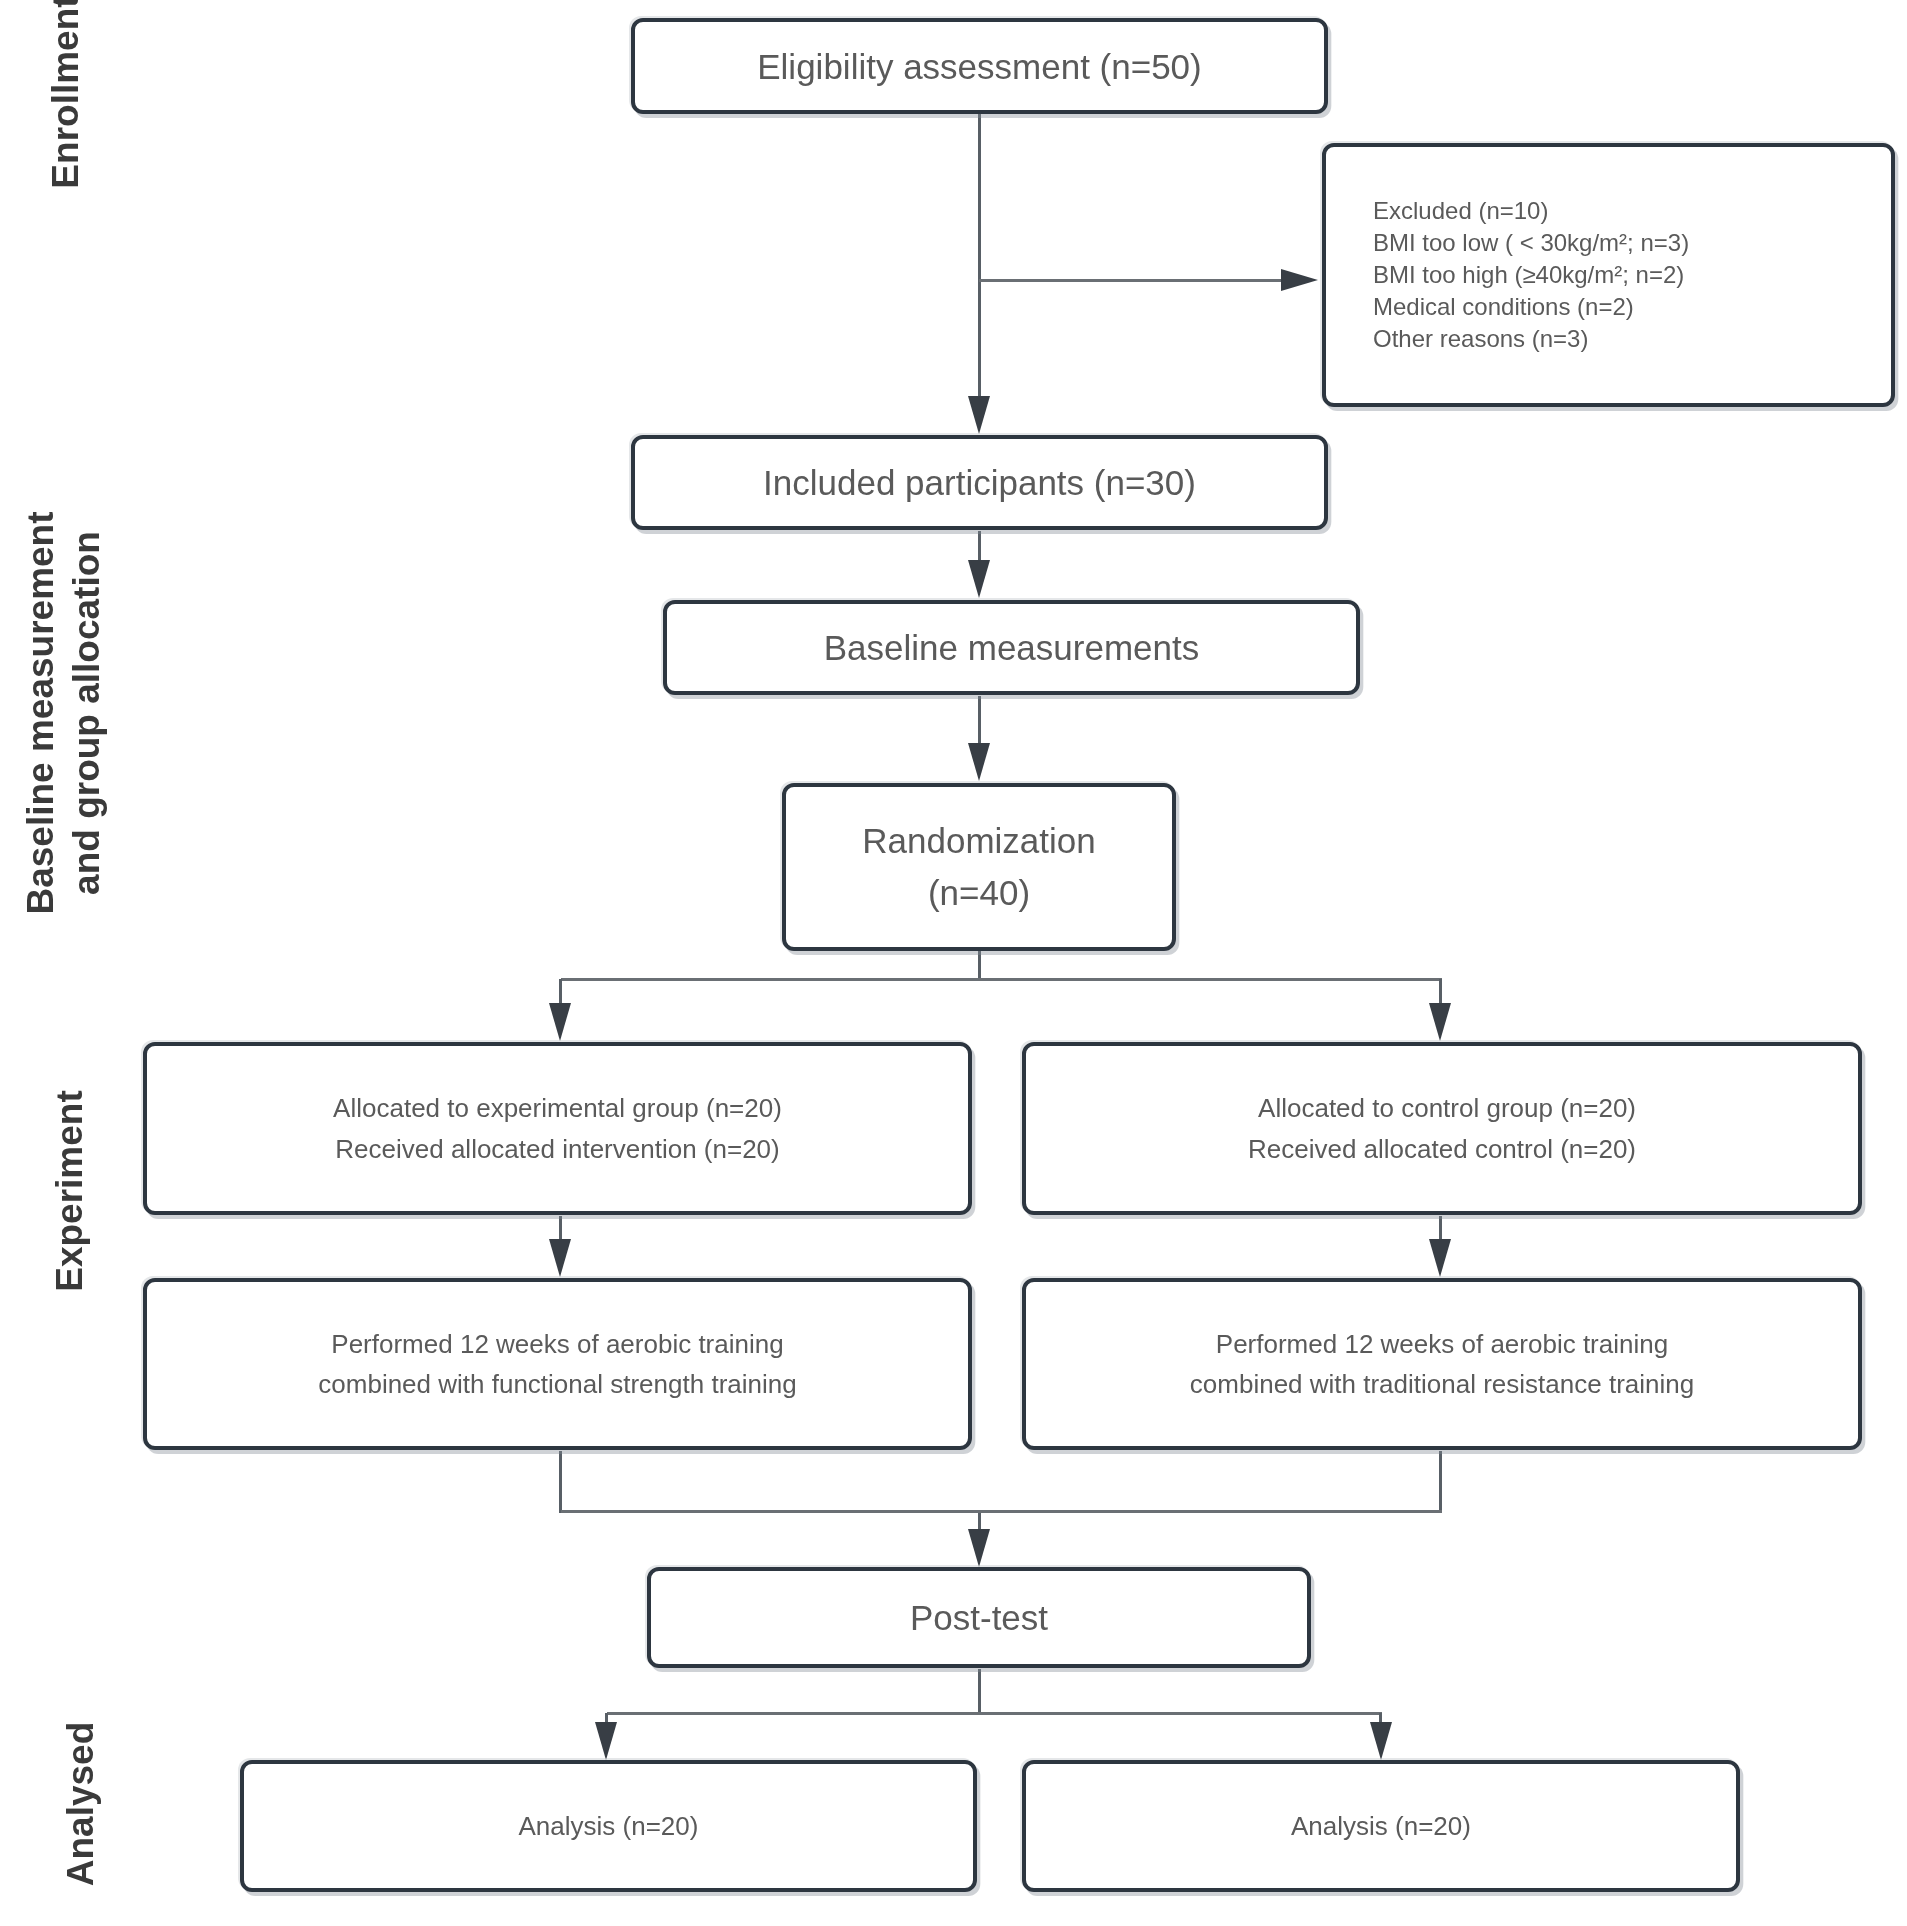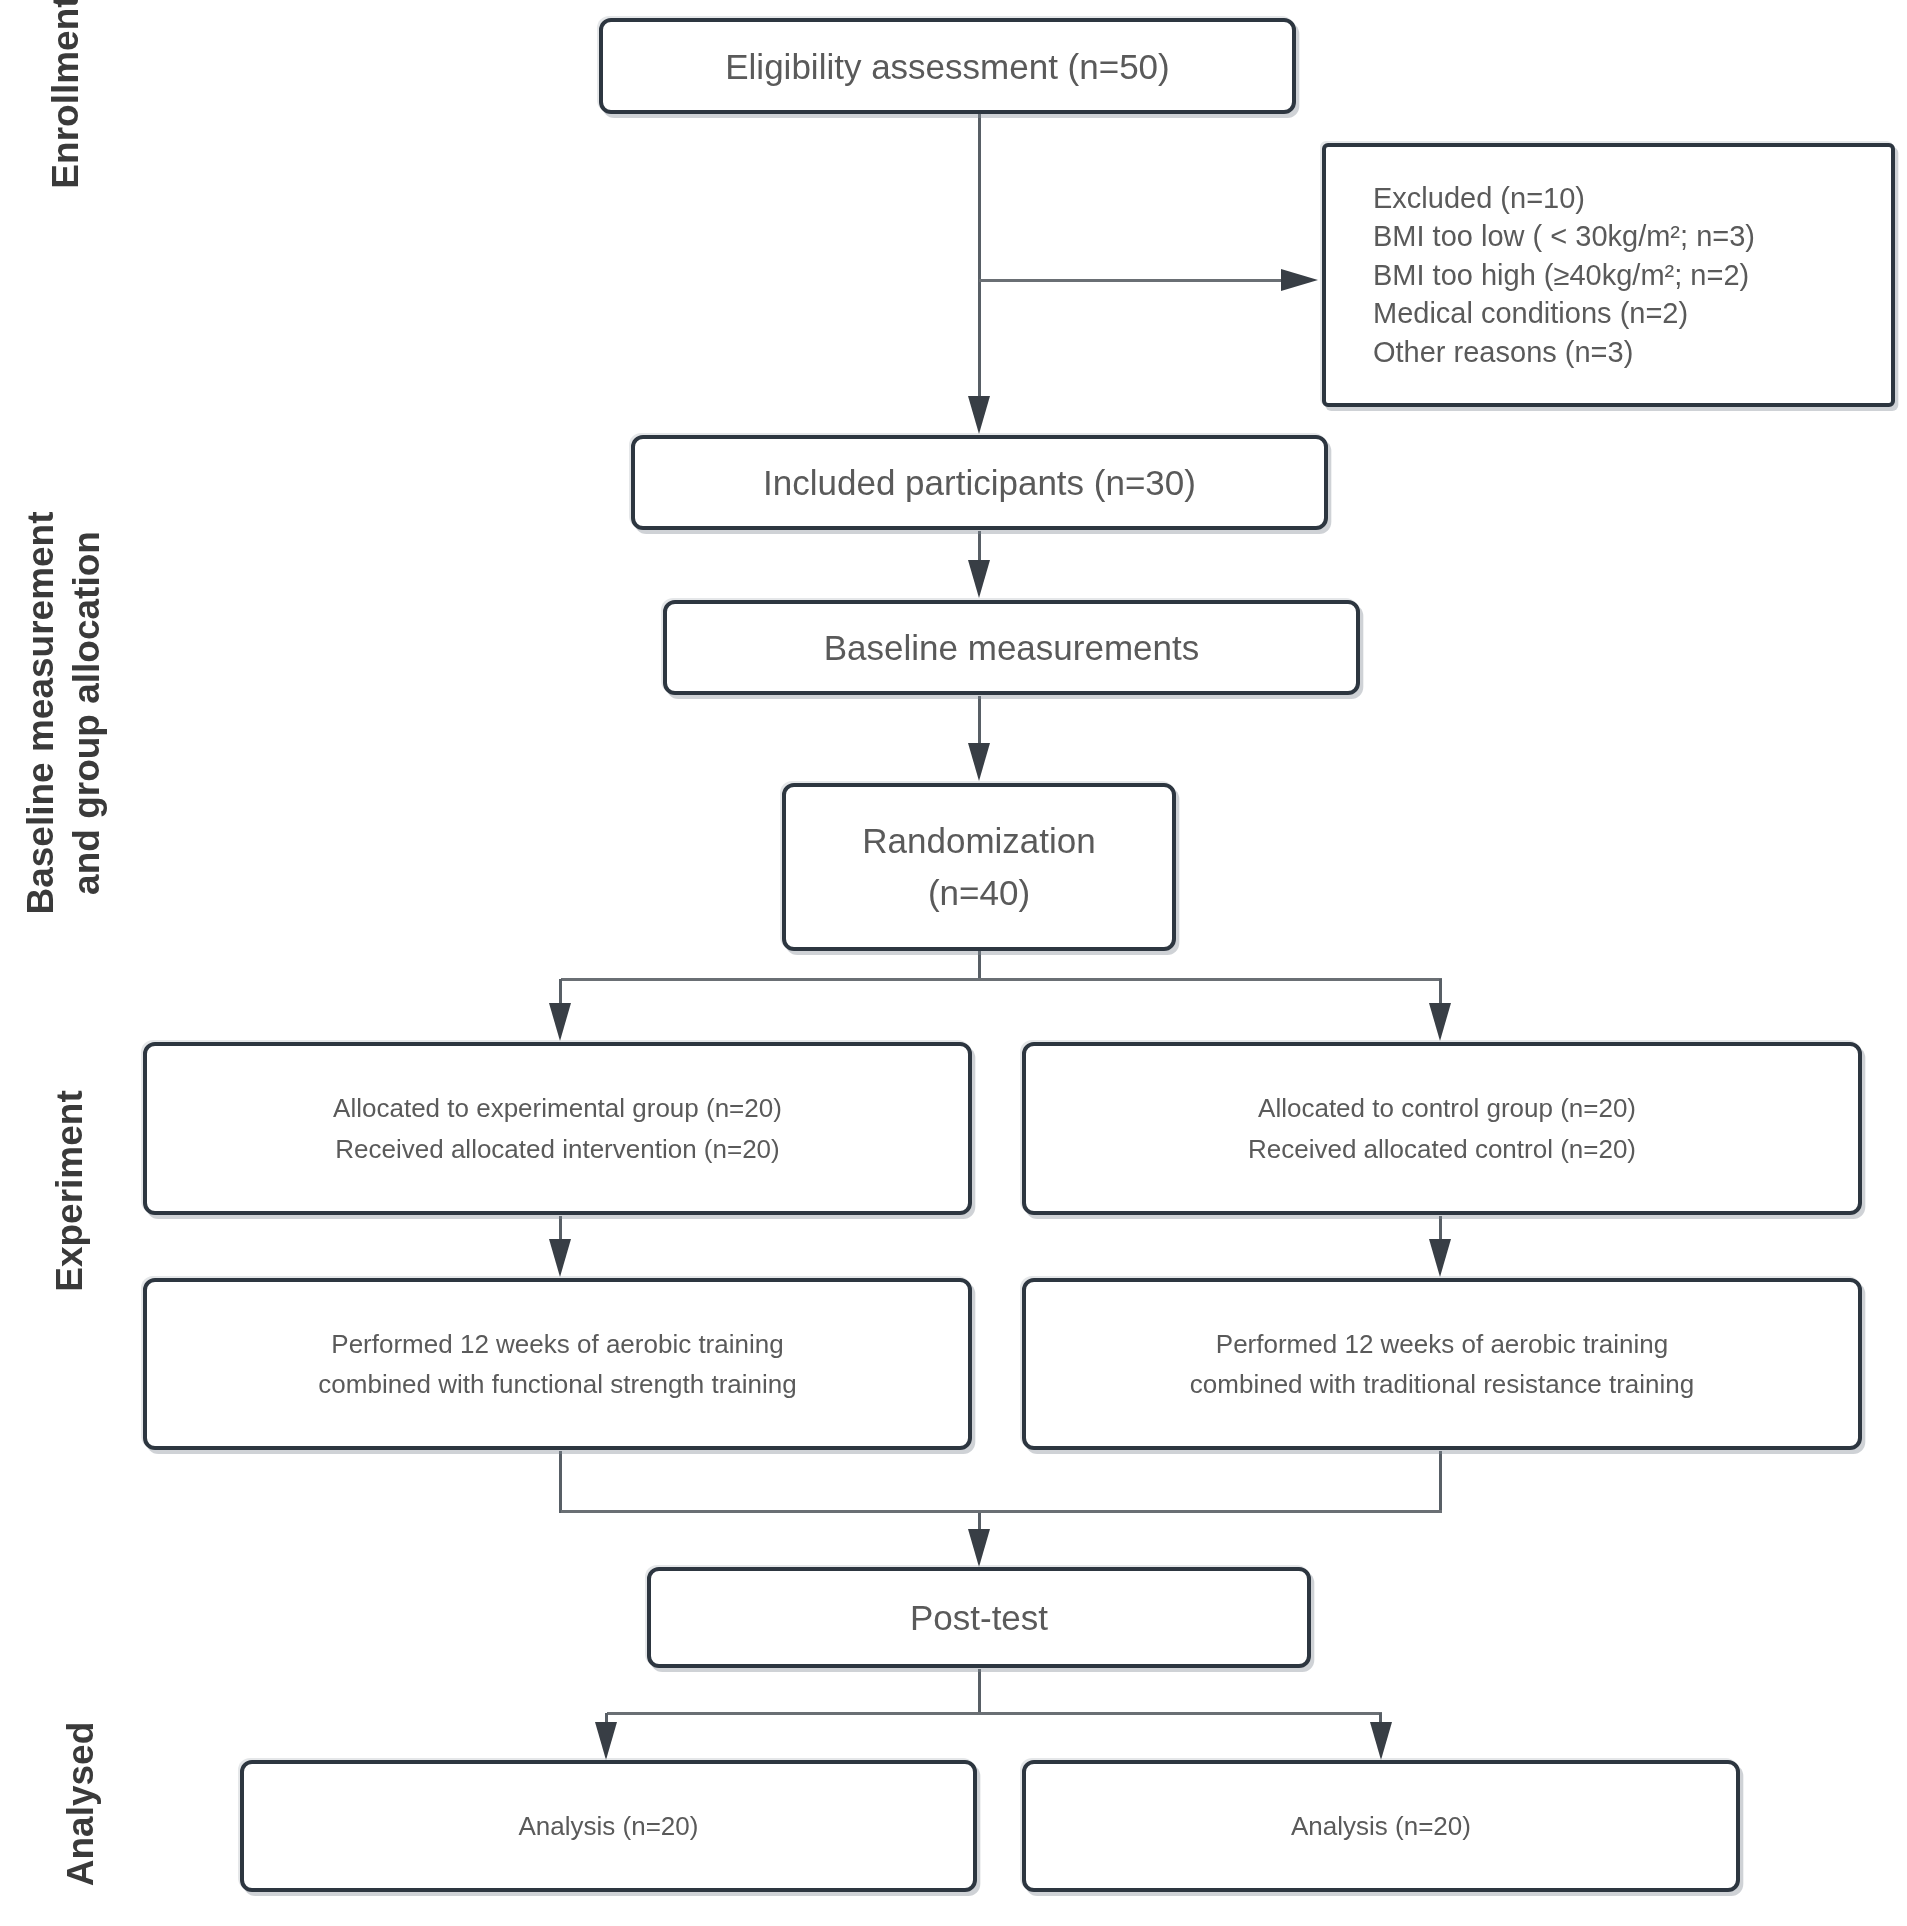--- a/index.html
+++ b/index.html
@@ -26,23 +26,22 @@
     line-height:1.4;
     white-space:pre-line;
     box-sizing:border-box;
   }
   .box.small-text{font-size:26px;}
   .box.left-text{
     justify-content:flex-start;
     text-align:left;
     padding-left:47px;
     padding-right:20px;
-    font-size:29px;
+    font-size:24px;
     line-height:1.33;
-    border-radius:6px;
   }
   .vline{position:absolute;width:3.3px;background:#585f66;}
   .hline{position:absolute;height:3.3px;background:#6a6f74;}
   .arr-down{
     position:absolute;width:0;height:0;
     border-left:11.2px solid transparent;
     border-right:11.2px solid transparent;
     border-top:38px solid #383e45;
   }
   .arr-right{
@@ -102,21 +101,21 @@
   <div class="vline" style="left:978px;top:1513px;height:17px;"></div>
   <div class="arr-down" style="left:968px;top:1529px;"></div>
 
   <div class="vline" style="left:978px;top:1669px;height:46px;"></div>
   <div class="hline" style="left:607px;top:1712px;width:775px;"></div>
   <div class="vline" style="left:605px;top:1713px;height:10px;"></div>
   <div class="arr-down" style="left:595px;top:1722px;"></div>
   <div class="vline" style="left:1379px;top:1713px;height:10px;"></div>
   <div class="arr-down" style="left:1370px;top:1722px;"></div>
 
-  <div class="box" style="left:599px;top:18.4px;width:697px;height:96px;">Eligibility assessment (n=50)</div>
+  <div class="box" style="left:631px;top:18.4px;width:697px;height:96px;">Eligibility assessment (n=50)</div>
 
   <div class="box left-text" style="left:1322px;top:143px;width:573px;height:264px;">Excluded (n=10)
 BMI too low ( &lt; 30kg/m²; n=3)
 BMI too high (≥40kg/m²; n=2)
 Medical conditions (n=2)
 Other reasons (n=3)</div>
 
   <div class="box" style="left:631px;top:435px;width:697px;height:95px;">Included participants (n=30)</div>
 
   <div class="box" style="left:631px;top:600px;width:697px;height:95px;margin-left:32px;">Baseline measurements</div>

